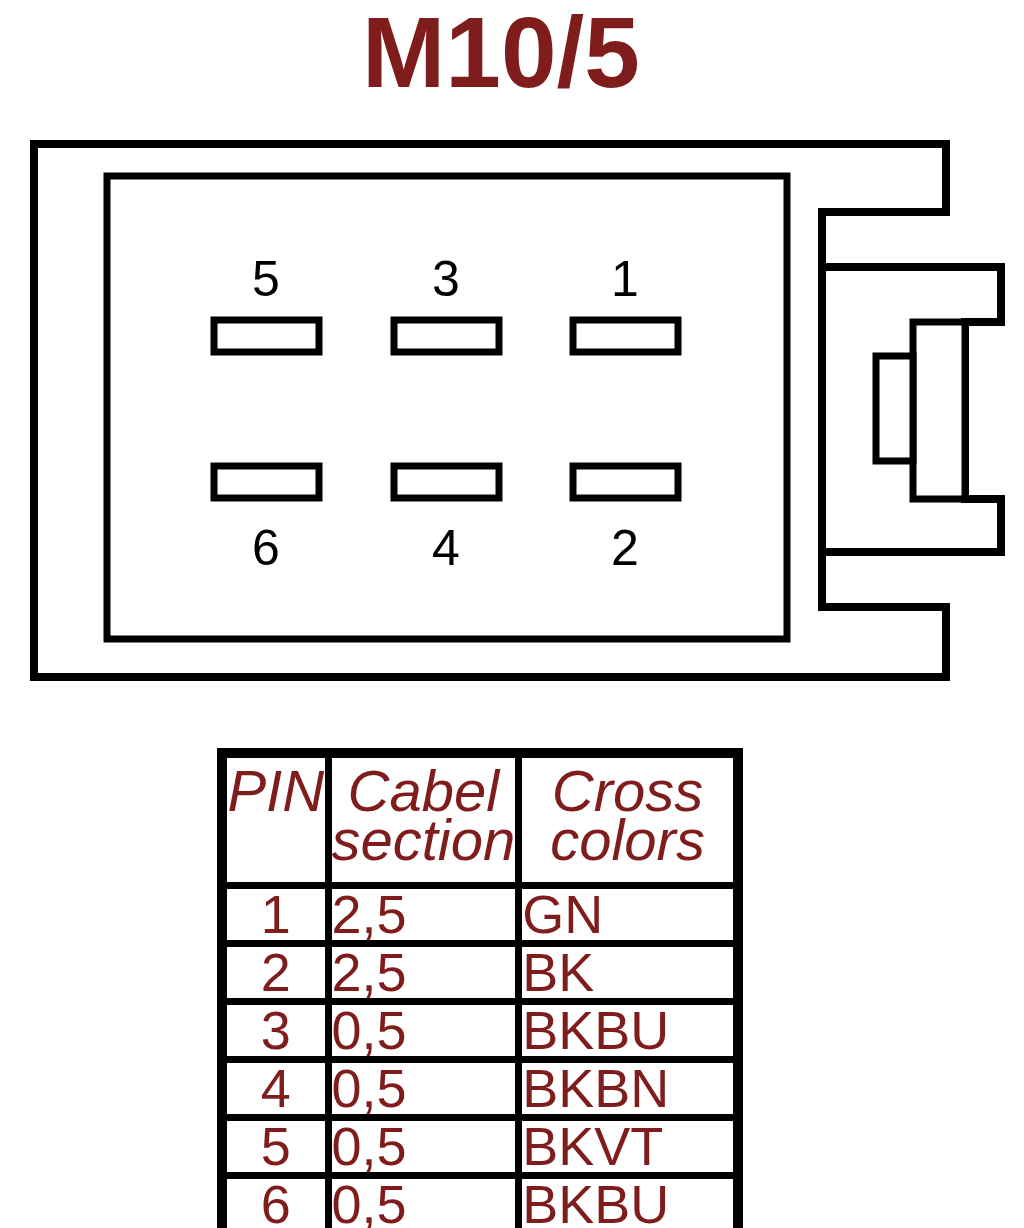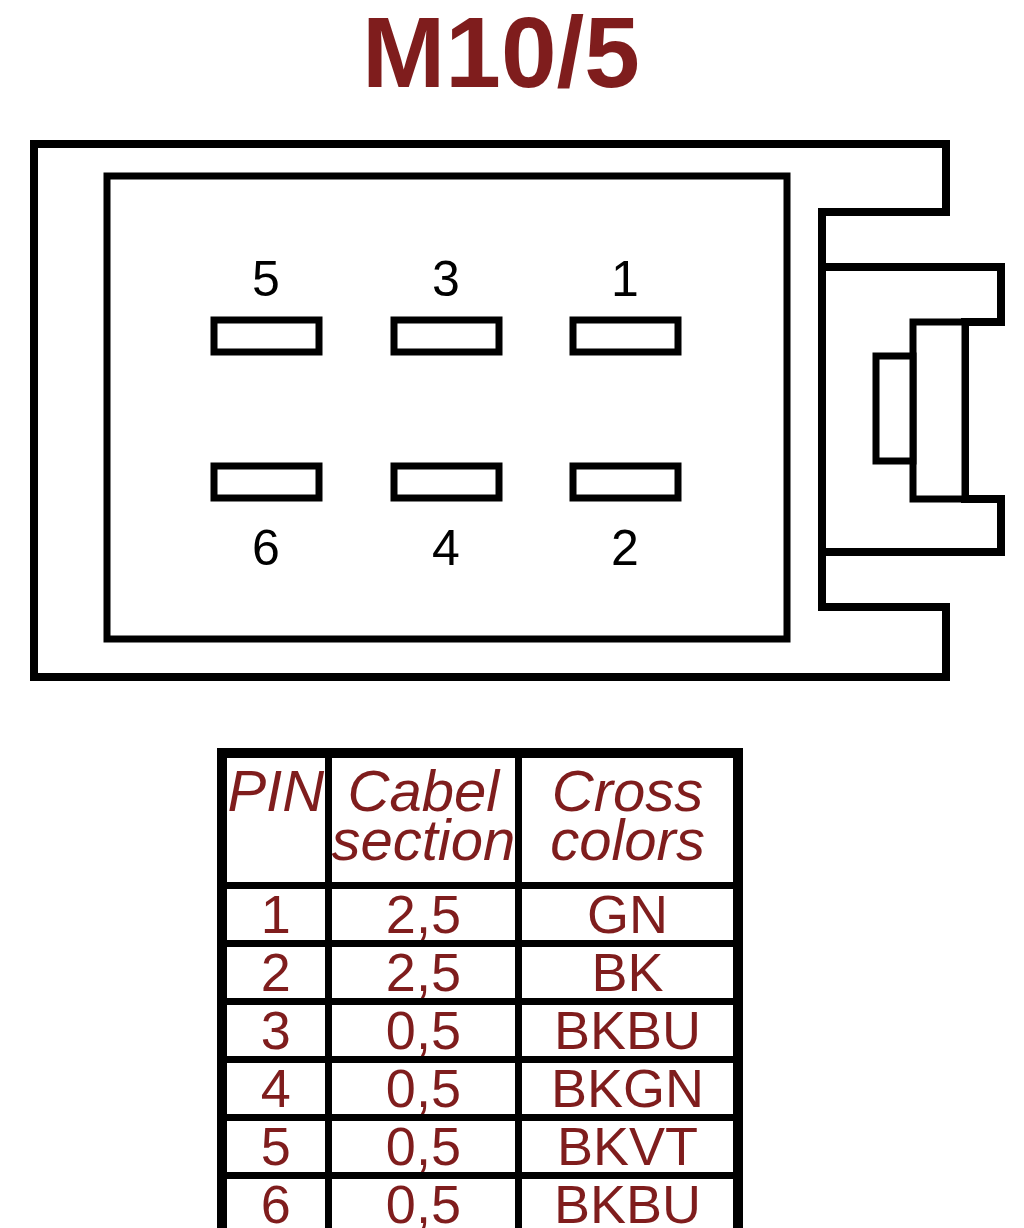--- a/index.html
+++ b/index.html
@@ -70,21 +70,21 @@
     line-height: 51px;
     height: 51px;
     padding: 0;
     vertical-align: middle;
     box-sizing: content-box;
   }
   .col-pin   { width: 106px; }
   .col-cross { width: 186px; }
   .col-cabel { width: 219px; }
   td.c-pin   { text-align: center; }
-  td.c-left  { text-align: center; padding-left: 13px; }
+  td.c-left  { text-align: left; padding-left: 13px; }
 </style>
 </head>
 <body>
 
 <div id="canvas">
 
   <div class="title">M10/5</div>
 
   <svg class="diagram-svg" viewBox="0 0 1024 760" xmlns="http://www.w3.org/2000/svg">
 
@@ -148,21 +148,21 @@
         <td class="c-left">BK</td>
       </tr>
       <tr>
         <td class="c-pin">3</td>
         <td class="c-left">0,5</td>
         <td class="c-left">BKBU</td>
       </tr>
       <tr>
         <td class="c-pin">4</td>
         <td class="c-left">0,5</td>
-        <td class="c-left">BKGN</td>
+        <td class="c-left">BKBN</td>
       </tr>
       <tr>
         <td class="c-pin">5</td>
         <td class="c-left">0,5</td>
         <td class="c-left">BKVT</td>
       </tr>
       <tr>
         <td class="c-pin">6</td>
         <td class="c-left">0,5</td>
         <td class="c-left">BKBU</td>

